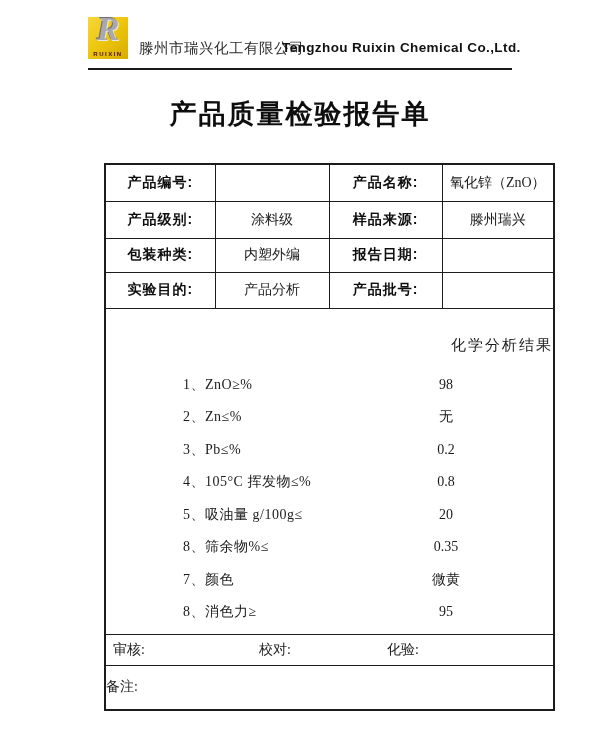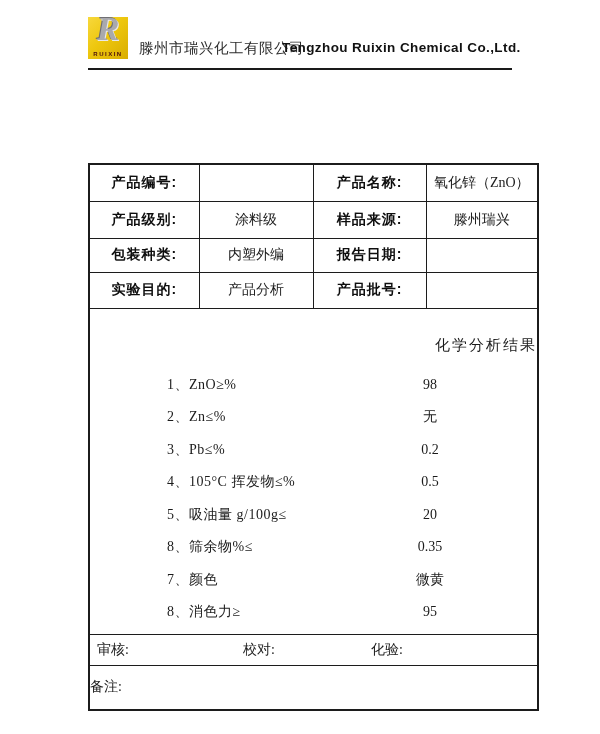--- a/index.html
+++ b/index.html
@@ -81,21 +81,21 @@
     font-family: "Liberation Sans", sans-serif;
     font-weight: bold;
     font-size: 27px;
     letter-spacing: 2px;
     color: #0e0e0e;
   }
 
   
   table.report {
     position: absolute;
-    left: 88px; top: 163px;
+    left: 104px; top: 163px;
     width: 449px;
     border-collapse: collapse;
     table-layout: fixed;
     border: 2px solid #1c1c1c;
   }
   table.report td {
     border: 1px solid #1c1c1c;
     padding: 0;
     font-size: 14px;
     vertical-align: middle;
@@ -175,20 +175,21 @@
 <div id="page">
 
   <div class="logo">
     <div class="logo-r">R</div>
     <div class="logo-brand">RUIXIN</div>
   </div>
   <div class="company-cn">滕州市瑞兴化工有限公司</div>
   <div class="company-en">Tengzhou Ruixin Chemical Co.,Ltd.</div>
   <div class="header-rule"></div>
 
+  <div class="doc-title">产品质量检验报告单</div>
 
   <table class="report">
     <tbody>
         <tr class="r-info">
       <td class="cell-label c1">产品编号:</td>
       <td class="cell-value c2"></td>
       <td class="cell-label c3">产品名称:</td>
       <td class="cell-value c4">氧化锌（ZnO）</td>
     </tr>
     <tr class="r-info">
@@ -220,21 +221,21 @@
           <div class="analysis-item">
             <span class="item-label">2、Zn≤%</span>
             <span class="item-value">无</span>
           </div>
           <div class="analysis-item">
             <span class="item-label">3、Pb≤%</span>
             <span class="item-value">0.2</span>
           </div>
           <div class="analysis-item">
             <span class="item-label">4、105°C 挥发物≤%</span>
-            <span class="item-value">0.5</span>
+            <span class="item-value">0.8</span>
           </div>
           <div class="analysis-item">
             <span class="item-label">5、吸油量 g/100g≤</span>
             <span class="item-value">20</span>
           </div>
           <div class="analysis-item">
             <span class="item-label">8、筛余物%≤</span>
             <span class="item-value">0.35</span>
           </div>
           <div class="analysis-item">

